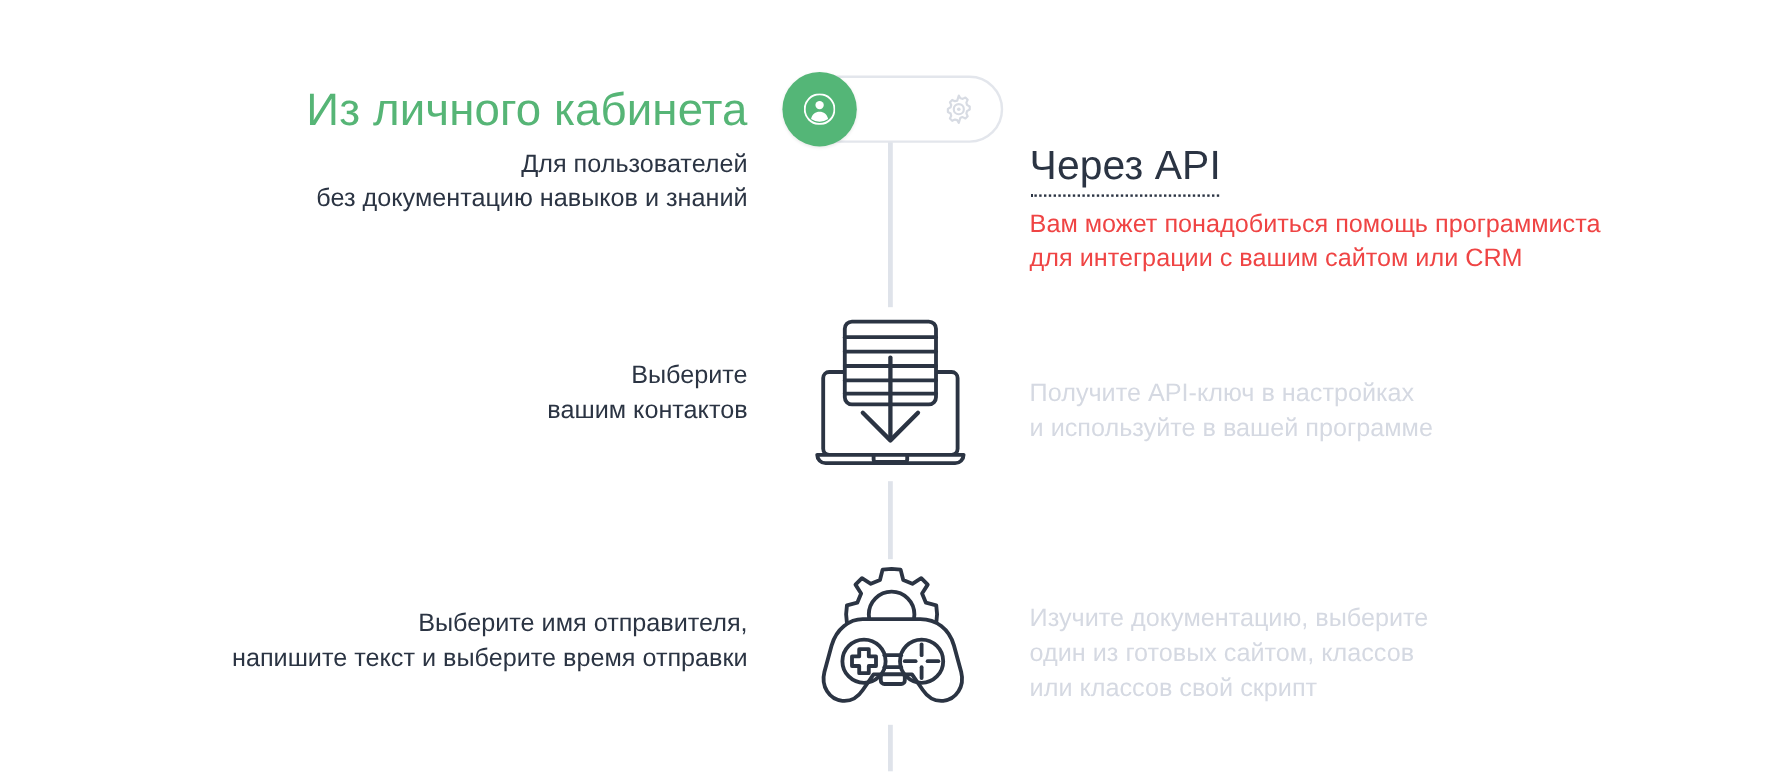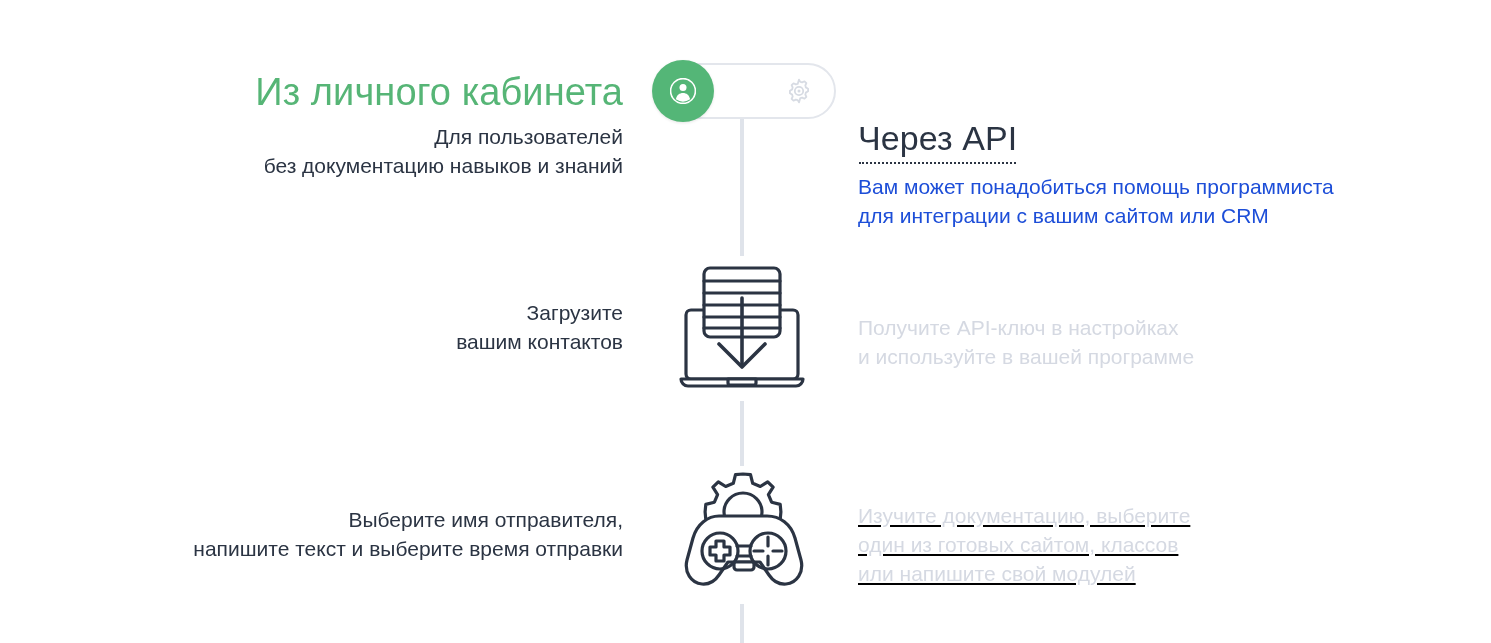--- a/index.html
+++ b/index.html
@@ -115,32 +115,32 @@
 
   .body-left {
     font-size: 21px;
     line-height: 29px;
     color: #2b3443;
     font-weight: 400;
   }
   .body-right {
     font-size: 21px;
     line-height: 29px;
-    color: #1d4ed8;
+    color: #ef4444;
     font-weight: 400;
   }
   .body-right.faded { color: #d5d9e2; margin-top: 16px; }
 
   
   .row1-left  { top: 72px; }
   .row1-right { top: 70px; margin-top: 48px; }
   .row2-left  { top: 298px; }
   .row2-right { top: 297px; }
   .row3-left  { top: 505px; }
-  .row3-right { top: 485px; text-decoration: underline; }
+  .row3-right { top: 485px; }
 
   .sub-left { margin-top: 10px; text-align: right; }
 
   
   .icon-laptop {
     position: absolute;
     left: 679px;
     top: 256px;
     width: 126px;
     height: 145px;
@@ -187,21 +187,21 @@
 <div class="col-left row1-left">
   <div class="heading-left">Из личного кабинета</div>
   <div class="body-left sub-left">
     <div>Для пользователей</div>
     <div>без документацию навыков и знаний</div>
   </div>
 </div>
 
 <div class="col-left row2-left">
   <div class="body-left">
-    <div>Загрузите</div>
+    <div>Выберите</div>
     <div>вашим контактов</div>
   </div>
 </div>
 
 <div class="col-left row3-left">
   <div class="body-left">
     <div>Выберите имя отправителя,</div>
     <div>напишите текст и выберите время отправки</div>
   </div>
 </div>
@@ -218,21 +218,21 @@
   <div class="body-right faded">
     <div>Получите API-ключ в настройках</div>
     <div>и используйте в вашей программе</div>
   </div>
 </div>
 
 <div class="col-right row3-right">
   <div class="body-right faded">
     <div>Изучите документацию, выберите</div>
     <div>один из готовых сайтом, классов</div>
-    <div>или напишите свой модулей</div>
+    <div>или классов свой скрипт</div>
   </div>
 </div>
 
 <div class="icon-laptop">
   <svg width="126" height="145" viewBox="0 0 126 145" fill="none" stroke="#2b3443" stroke-width="3.2" stroke-linecap="round" stroke-linejoin="round">
 
     <rect x="7" y="54" width="112" height="69" rx="5" fill="#ffffff"></rect>
 
     <path d="M2 123h122a7 7 0 0 1-7 7H9a7 7 0 0 1-7-7z" fill="#ffffff"></path>
     <path d="M49 123h28v4a2 2 0 0 1-2 2H51a2 2 0 0 1-2-2v-4z" fill="#ffffff"></path>

